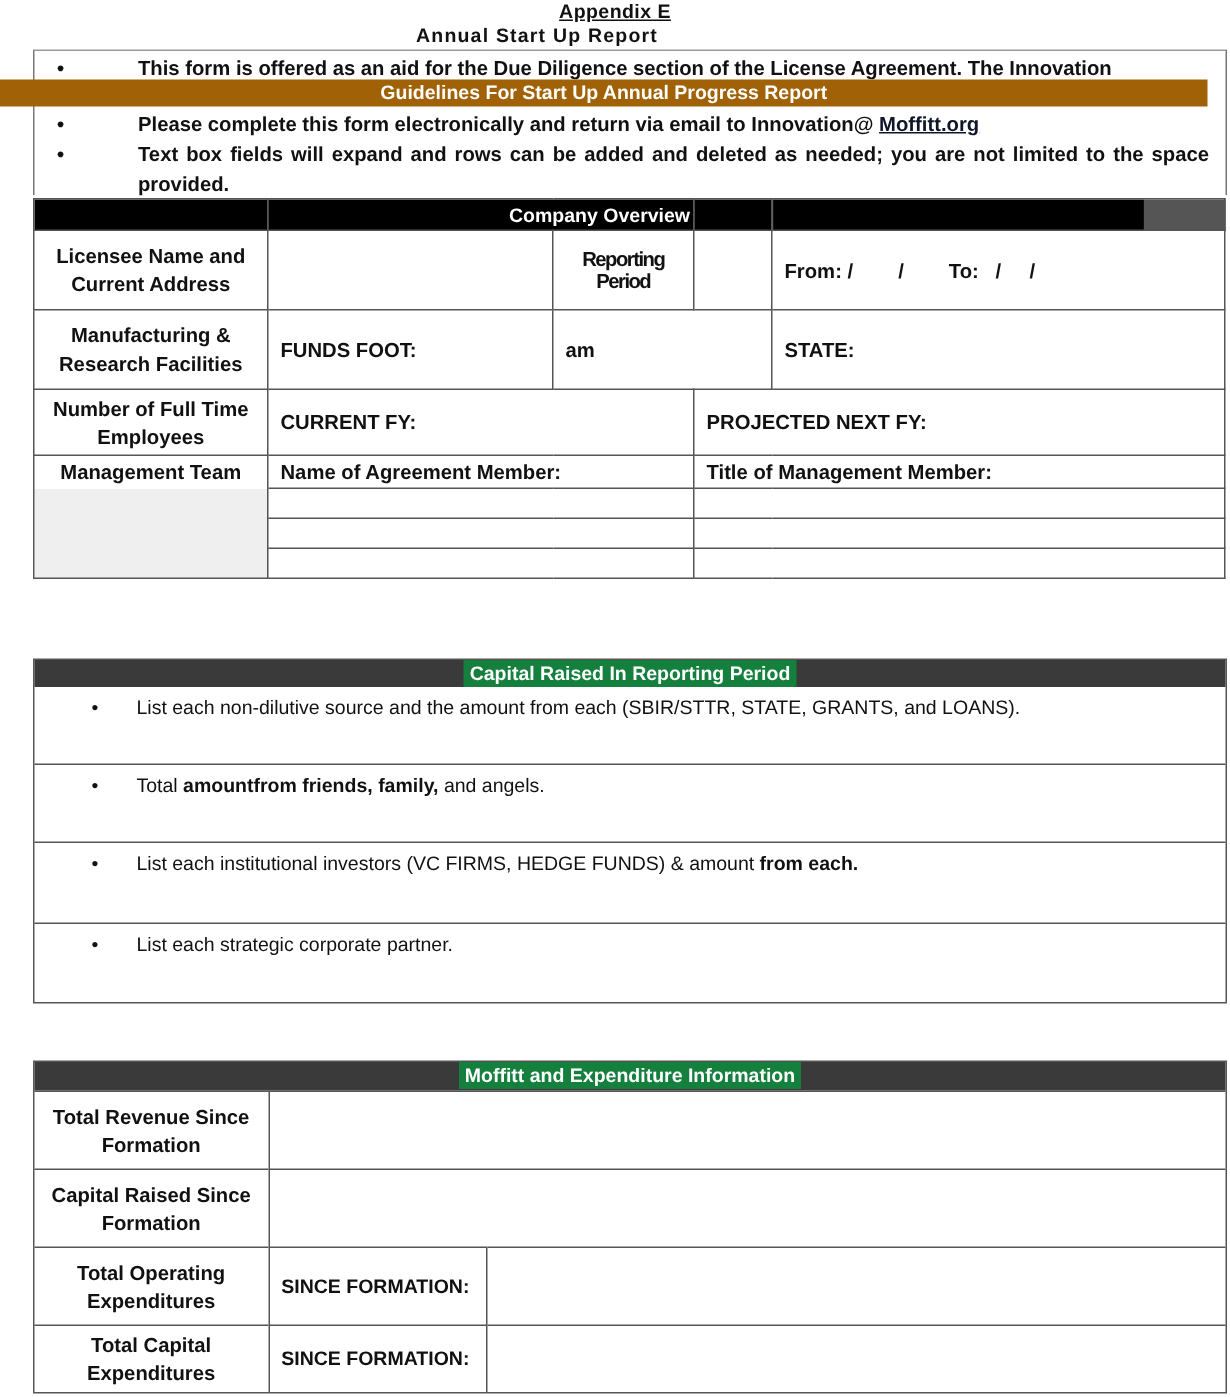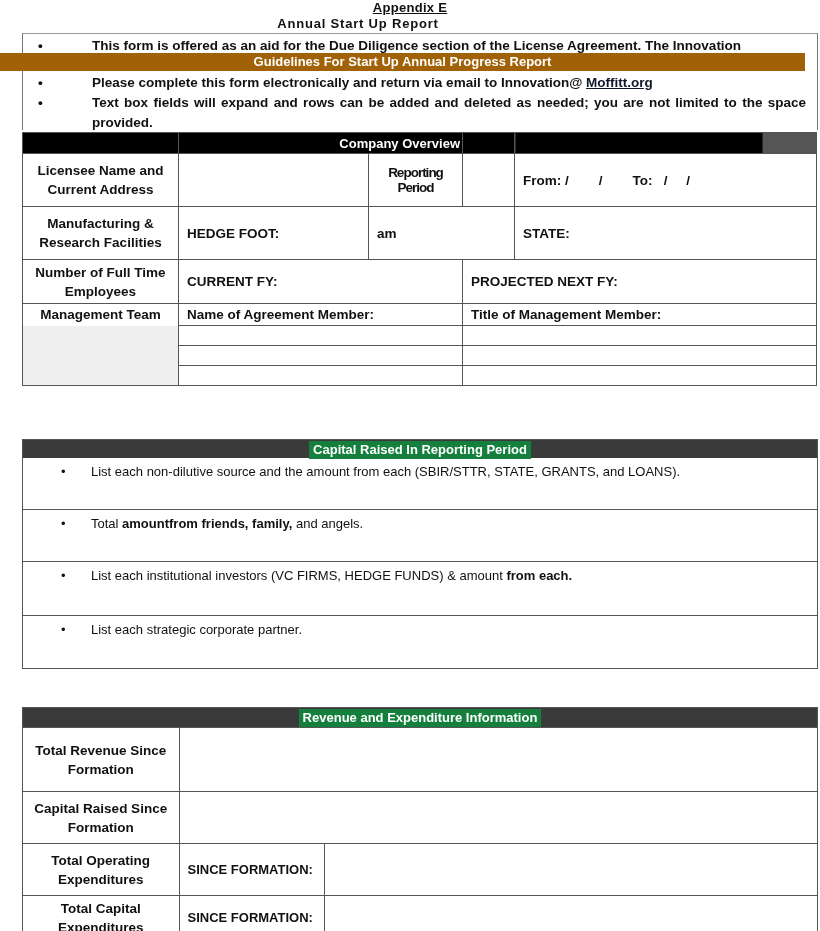--- a/index.html
+++ b/index.html
@@ -86,21 +86,21 @@
     </tr>
     <tr style="height:53px;">
       <td class="lbl">Licensee Name and Current Address</td>
       <td></td>
       <td class="small">Reporting Period</td>
       <td></td>
       <td style="white-space:pre;">From: /        /        To:   /     /</td>
     </tr>
     <tr style="height:53px;">
       <td class="lbl">Manufacturing &amp; Research Facilities</td>
-      <td>HEDGE FOOT:</td>
+      <td>FUNDS FOOT:</td>
       <td colspan="2" class="serif">am</td>
       <td>STATE:</td>
     </tr>
     <tr style="height:44px;">
       <td class="lbl">Number of Full Time Employees</td>
       <td colspan="2">CURRENT FY:</td>
       <td colspan="2">PROJECTED NEXT FY:</td>
     </tr>
     <tr style="height:22px;">
       <td class="lbl" style="border-bottom:none;">Management Team</td>
@@ -141,30 +141,30 @@
     <span class="txt"><span>List each institutional investors (VC FIRMS, HEDGE FUNDS) &amp; amount </span><b>from each.</b><span></span></span>
   </div>
   <div class="cap-row" style="height:52px;">
     <span class="dot">•</span>
     <span class="txt"><span>List each strategic corporate partner.</span><b></b><span></span></span>
   </div>
 </div>
 
 <div class="abs rev">
   <div class="sec-hdr" style="height:19px;">
-    <span>Revenue and Expenditure Information</span>
+    <span>Moffitt and Expenditure Information</span>
   </div>
   <table class="revtable">
     <colgroup>
         <col style="width:156px">
         <col style="width:145px">
         <col style="width:493px">
       </colgroup>
     <tbody>
-        <tr style="height:64px;">
+        <tr style="height:52px;">
       <td class="lbl">Total Revenue Since Formation</td>
       <td colspan="2"></td>
     </tr>
     <tr style="height:52px;">
       <td class="lbl">Capital Raised Since Formation</td>
       <td colspan="2"></td>
     </tr>
     <tr style="height:52px;">
       <td class="lbl">Total Operating Expenditures</td>
       <td style="font-size:13px;line-height:16px;">SINCE FORMATION:</td>

